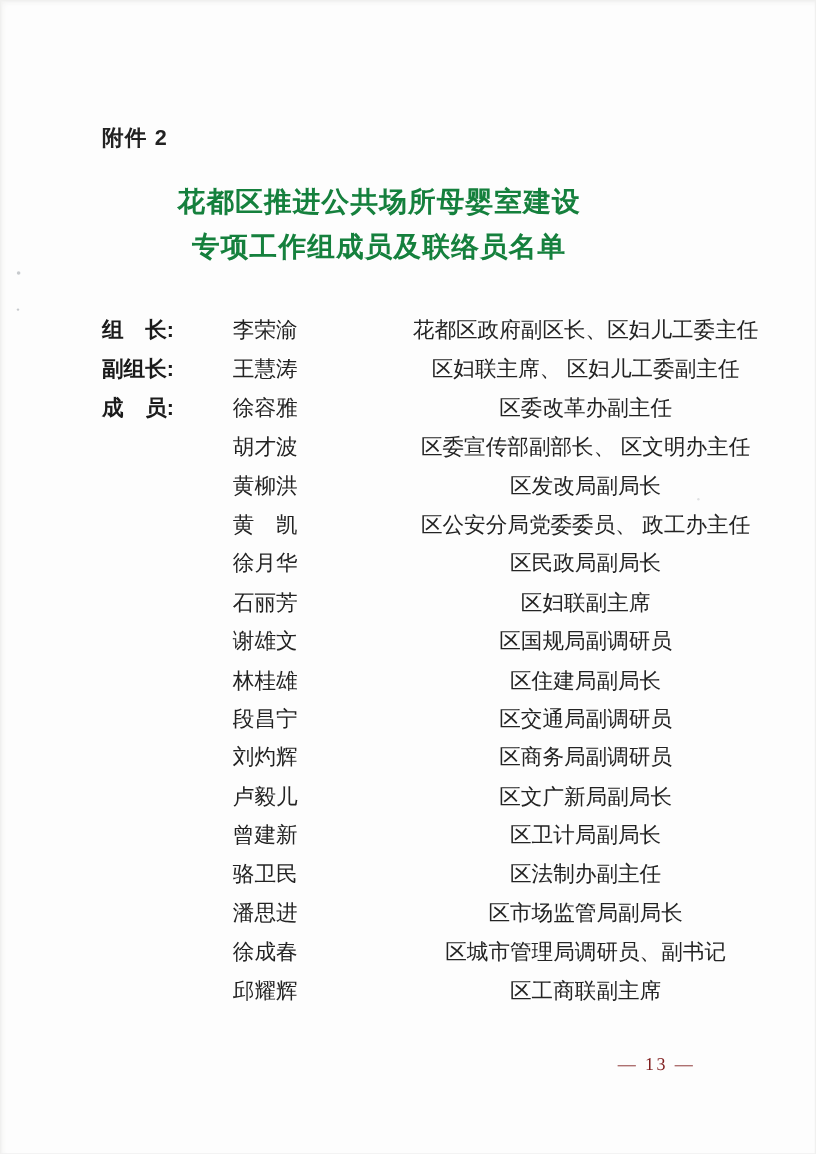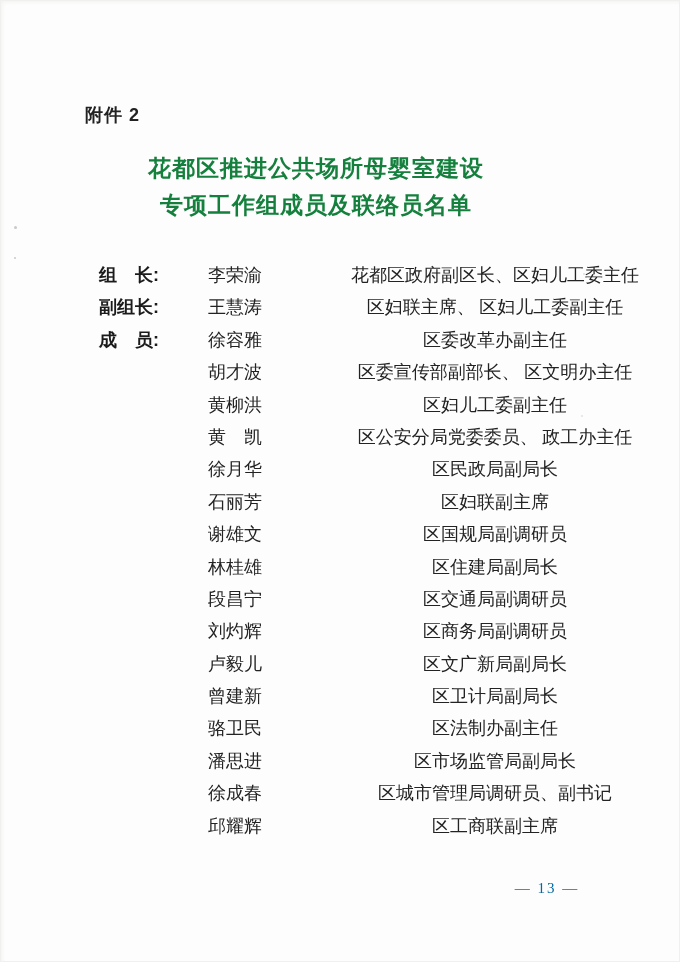--- a/index.html
+++ b/index.html
@@ -37,21 +37,21 @@
     font-family: "Liberation Sans", sans-serif;
     font-weight: bold;
     font-size: 23px;
     line-height: 37px;
     color: #15803d;
     letter-spacing: 1px;
   }
   .roster {
     position: absolute;
     top: 259px;
-    left: 14px;
+    left: 0;
     right: 0;
   }
   .roster-row {
     display: flex;
     align-items: baseline;
     height: 32.4px;
     font-size: 18px;
     line-height: 32.4px;
     white-space: pre;
   }
@@ -73,21 +73,21 @@
     color: #232323;
     text-align: center;
   }
   .page-number {
     position: absolute;
     top: 880px;
     left: 414px;
     width: 266px;
     text-align: center;
     font-size: 15px;
-    color: #0369a1;
+    color: #7f1d1d;
     letter-spacing: 2px;
   }
   .speck {
     position: absolute;
     width: 3px;
     height: 3px;
     border-radius: 50%;
     background: #9aa0a6;
     opacity: 0.55;
   }
@@ -106,21 +106,21 @@
   <div class="doc-title">
     <div>花都区推进公共场所母婴室建设</div>
     <div>专项工作组成员及联络员名单</div>
   </div>
 
   <div class="roster">
       <div class="roster-row"><span class="role-label">组　长:</span><span class="member-name">李荣渝</span><span class="member-title">花都区政府副区长、区妇儿工委主任</span></div>
       <div class="roster-row"><span class="role-label">副组长:</span><span class="member-name">王慧涛</span><span class="member-title">区妇联主席、 区妇儿工委副主任</span></div>
       <div class="roster-row"><span class="role-label">成　员:</span><span class="member-name">徐容雅</span><span class="member-title">区委改革办副主任</span></div>
       <div class="roster-row"><span class="role-label"></span><span class="member-name">胡才波</span><span class="member-title">区委宣传部副部长、 区文明办主任</span></div>
-      <div class="roster-row"><span class="role-label"></span><span class="member-name">黄柳洪</span><span class="member-title">区妇儿工委副主任</span></div>
+      <div class="roster-row"><span class="role-label"></span><span class="member-name">黄柳洪</span><span class="member-title">区发改局副局长</span></div>
       <div class="roster-row"><span class="role-label"></span><span class="member-name">黄　凯</span><span class="member-title">区公安分局党委委员、 政工办主任</span></div>
       <div class="roster-row"><span class="role-label"></span><span class="member-name">徐月华</span><span class="member-title">区民政局副局长</span></div>
       <div class="roster-row"><span class="role-label"></span><span class="member-name">石丽芳</span><span class="member-title">区妇联副主席</span></div>
       <div class="roster-row"><span class="role-label"></span><span class="member-name">谢雄文</span><span class="member-title">区国规局副调研员</span></div>
       <div class="roster-row"><span class="role-label"></span><span class="member-name">林桂雄</span><span class="member-title">区住建局副局长</span></div>
       <div class="roster-row"><span class="role-label"></span><span class="member-name">段昌宁</span><span class="member-title">区交通局副调研员</span></div>
       <div class="roster-row"><span class="role-label"></span><span class="member-name">刘灼辉</span><span class="member-title">区商务局副调研员</span></div>
       <div class="roster-row"><span class="role-label"></span><span class="member-name">卢毅儿</span><span class="member-title">区文广新局副局长</span></div>
       <div class="roster-row"><span class="role-label"></span><span class="member-name">曾建新</span><span class="member-title">区卫计局副局长</span></div>
       <div class="roster-row"><span class="role-label"></span><span class="member-name">骆卫民</span><span class="member-title">区法制办副主任</span></div>

